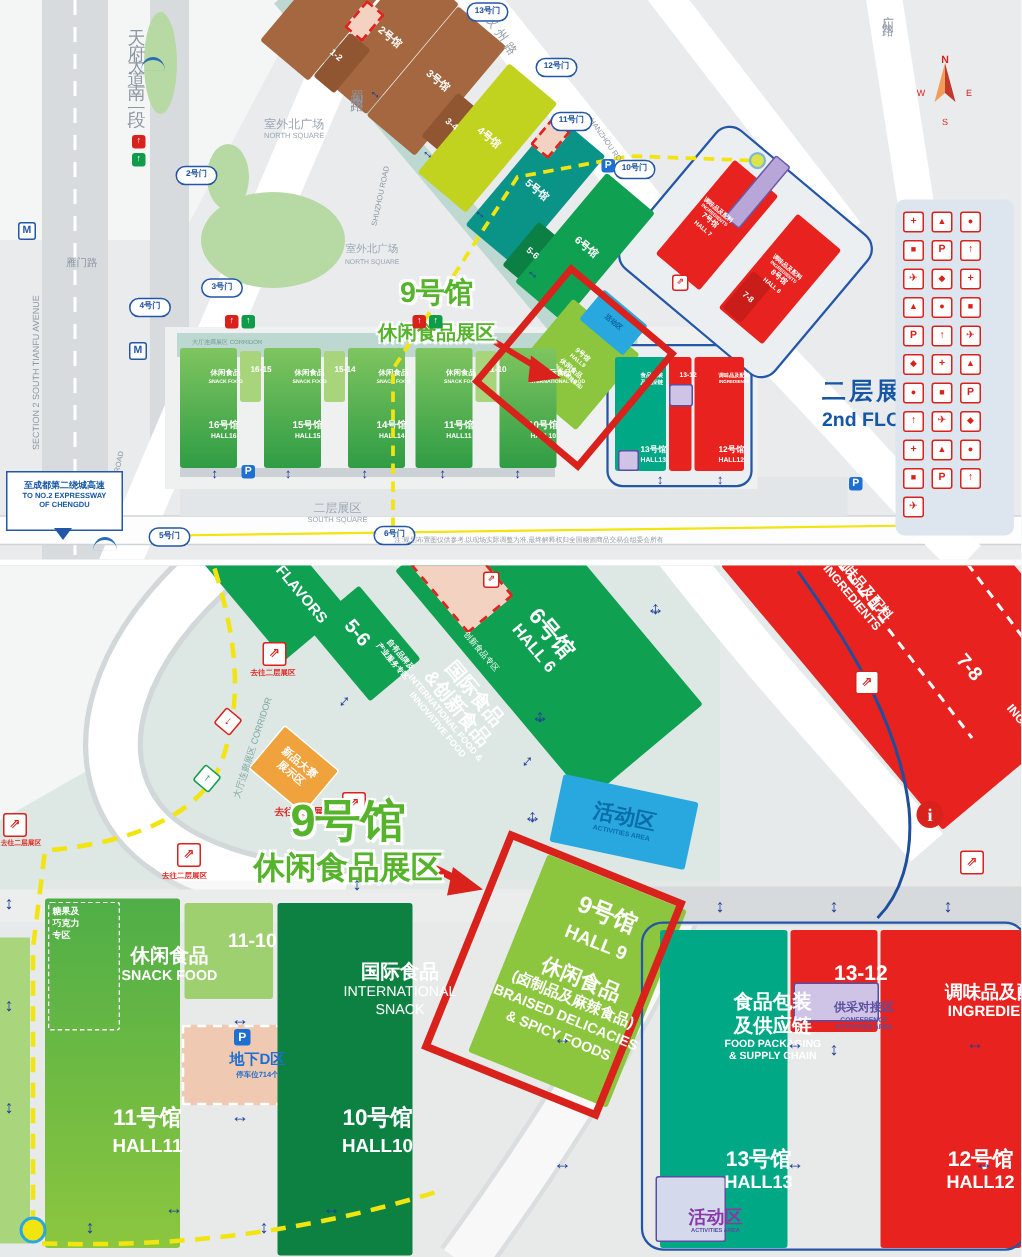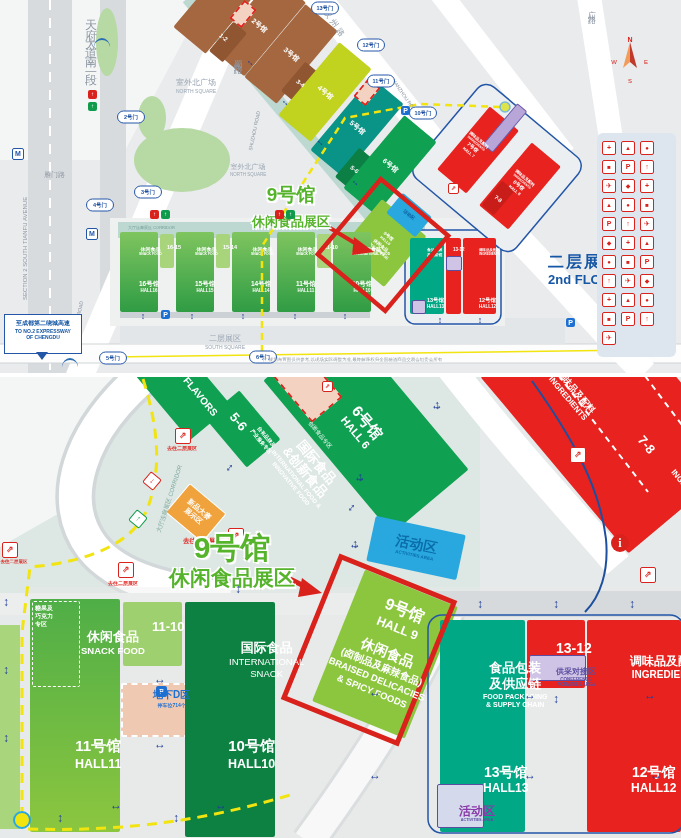--- a/index.html
+++ b/index.html
@@ -507,21 +507,21 @@
   </div>
   <div class="st" style="left:75px;top:359px;font-size:15px;line-height:1.3">
         <span>11号馆</span>
         <span style="font-size:12.5px">HALL11</span>
       </div>
   <div class="st" style="left:152px;top:242px;font-size:13px">
         <span>11-10</span>
       </div>
 
   <div class="pk" style="left:156px;top:309px;width:11px;height:11px;font-size:8px;line-height:11px"></div>
-  <div class="st" style="left:153px;top:312px;color:#1d6fd1;font-size:10px">
+  <div class="st" style="left:153px;top:324px;color:#1d6fd1;font-size:10px">
         <span>地下D区</span>
         <span style="font-size:5px">停车位714个</span>
       </div>
 
   <div class="st" style="left:229px;top:263px;font-size:13px;line-height:1.25">
     <span>国际食品</span>
     <span style="font-size:9.5px;font-weight:normal">INTERNATIONAL</span>
     <span style="font-size:9.5px;font-weight:normal">SNACK</span>
   </div>
   <div class="st" style="left:228px;top:359px;font-size:15px;line-height:1.3">

